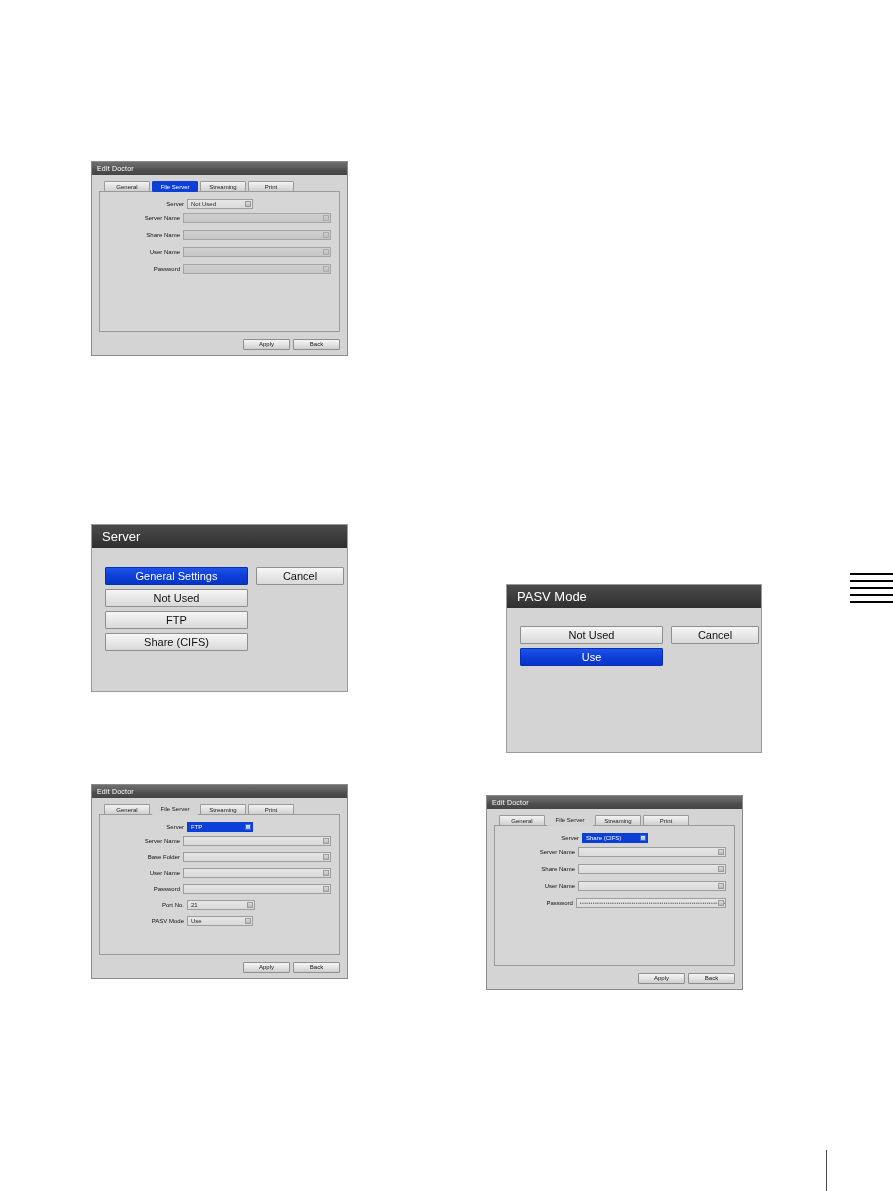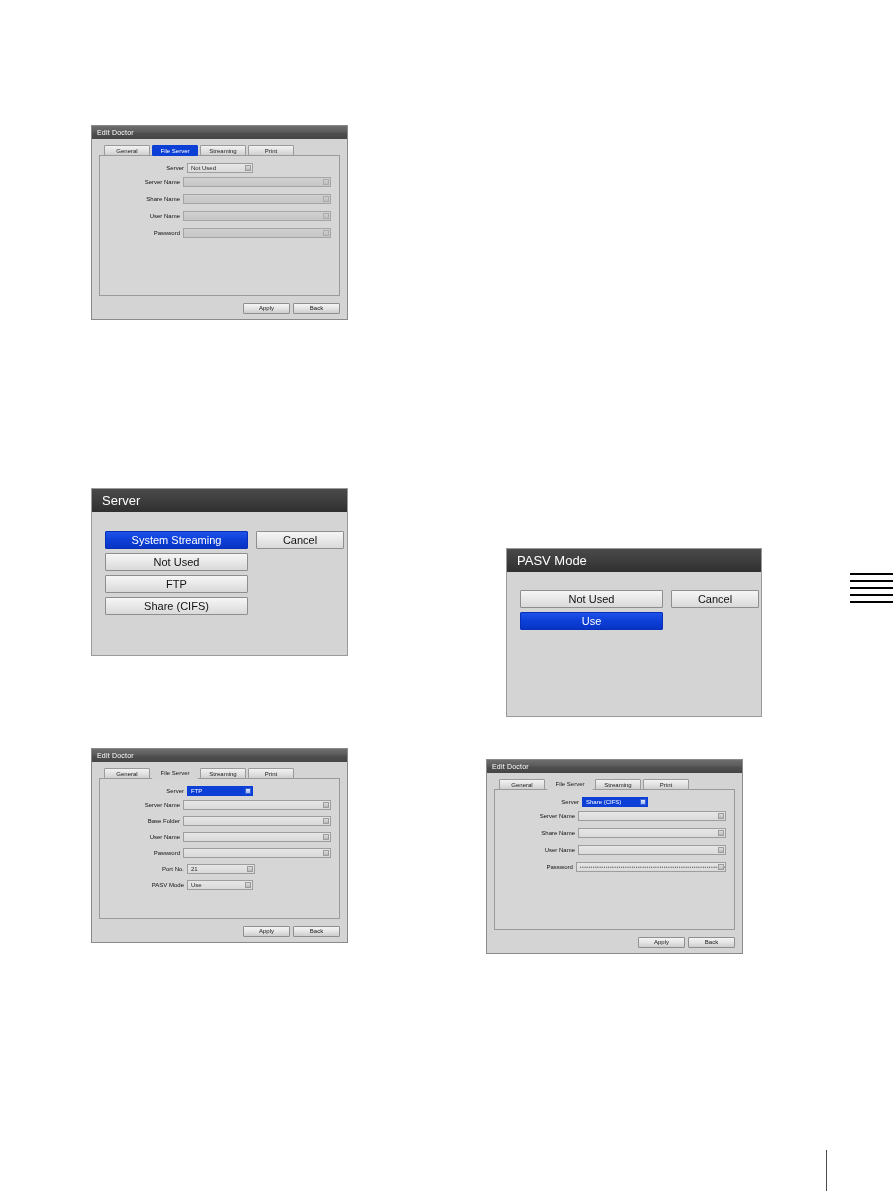--- a/index.html
+++ b/index.html
@@ -14,20 +14,21 @@
     font-family: "Liberation Sans", sans-serif;
     -webkit-font-smoothing: none;
   }
 
   
   .dialog {
     position: absolute;
     box-sizing: border-box;
     background: #d4d4d4;
     border: 1px solid #8a8a8a;
+    margin-top: 36px;
   }
   .titlebar {
     background: linear-gradient(to bottom, #6e6e6e 0%, #5b5b5b 45%, #4f4f4f 55%, #454545 100%);
     color: #ffffff;
     font-weight: normal;
     display: flex;
     align-items: center;
     box-sizing: border-box;
   }
 
@@ -278,21 +279,21 @@
       <div class="fbtn">Back</div>
     </div>
   </div>
 </div>
 
 <div class="dialog choice-dialog" style="left:91px; top:488px; width:257px; height:168px;">
   <div class="titlebar">
     <span>Server</span>
   </div>
   <div class="choice-body">
-    <div class="cbtn sel" style="left:13px; top:19px; width:143px;">System Streaming</div>
+    <div class="cbtn sel" style="left:13px; top:19px; width:143px;">General Settings</div>
     <div class="cbtn" style="left:13px; top:41px; width:143px;">Not Used</div>
     <div class="cbtn" style="left:13px; top:63px; width:143px;">FTP</div>
     <div class="cbtn" style="left:13px; top:85px; width:143px;">Share (CIFS)</div>
     <div class="cbtn" style="left:164px; top:19px; width:88px;">Cancel</div>
   </div>
 </div>
 
 <div class="dialog choice-dialog" style="left:506px; top:548px; width:256px; height:169px;">
   <div class="titlebar">
     <span>PASV Mode</span>

